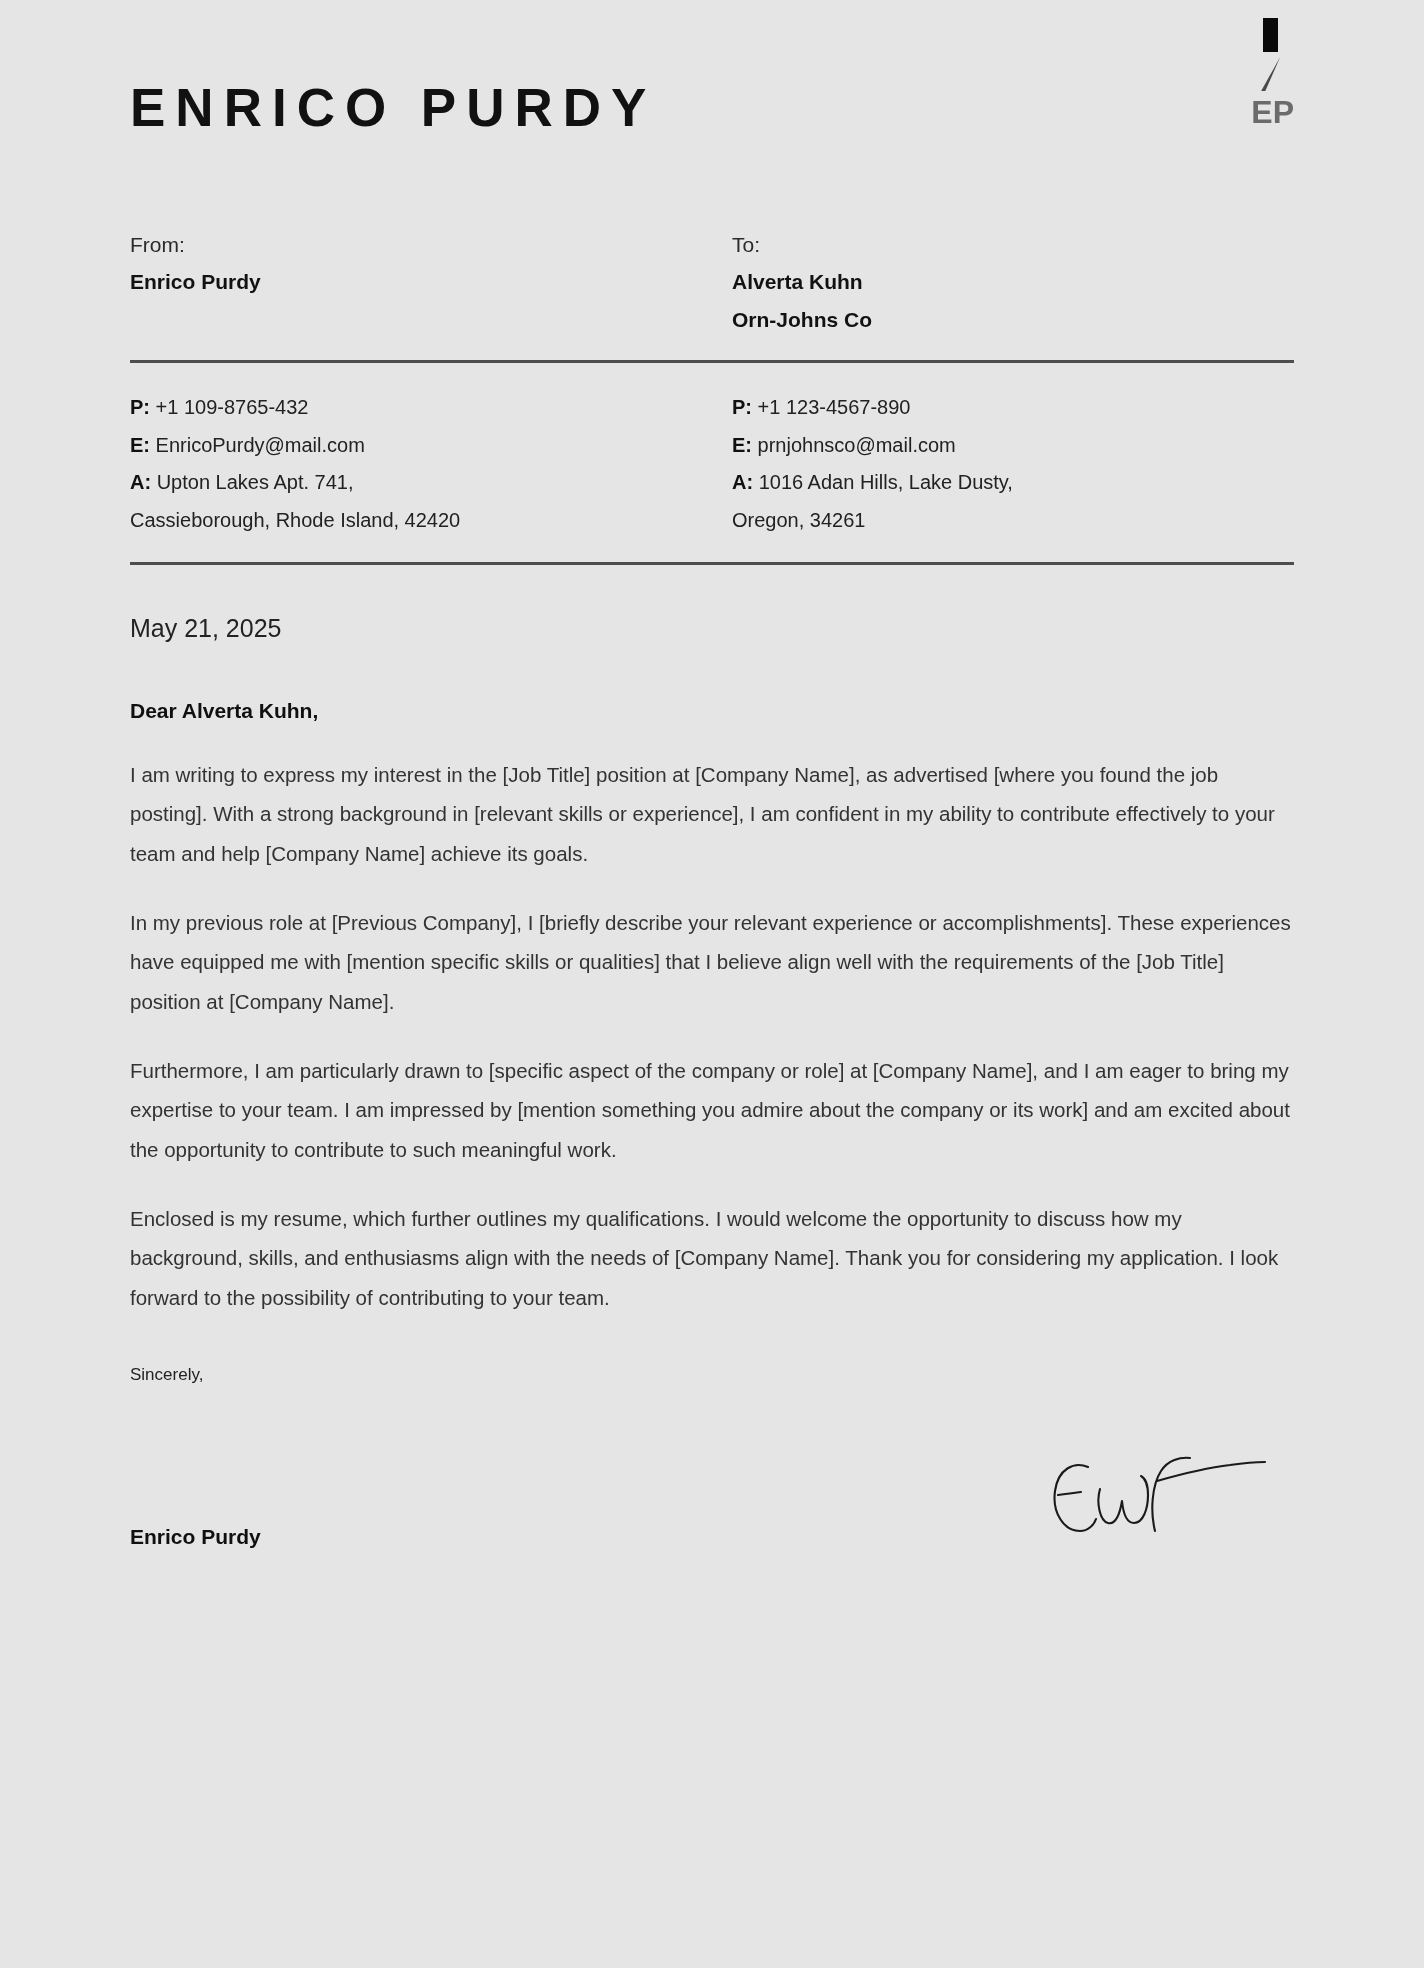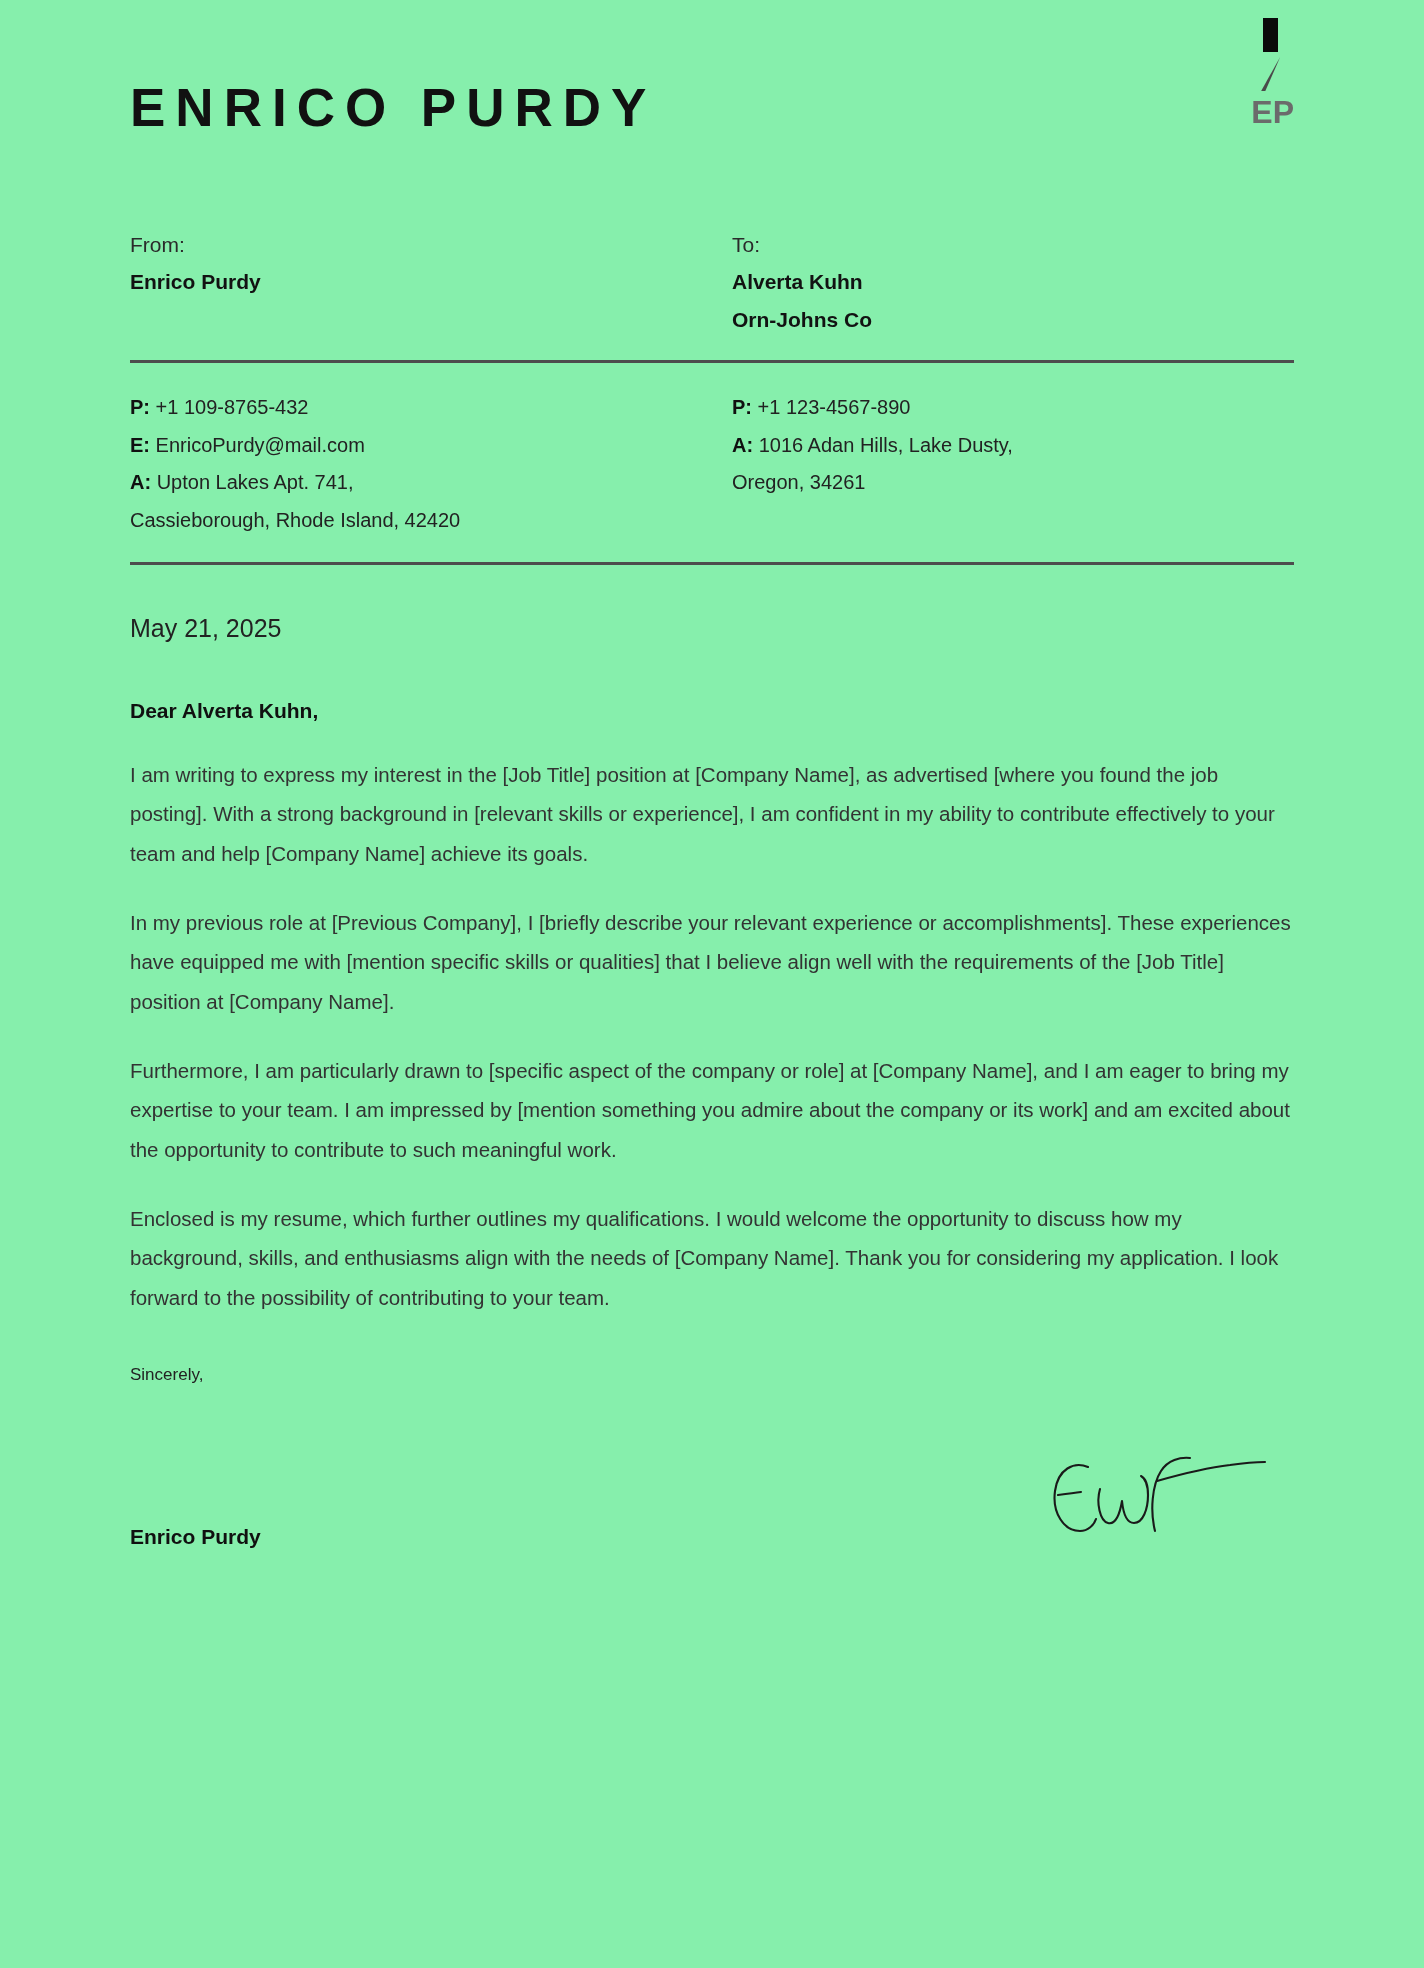--- a/index.html
+++ b/index.html
@@ -15,21 +15,21 @@
     position: relative;
     overflow: hidden;
   }
 
   .page {
     position: relative;
     width: 1424px;
     height: 1968px;
     box-sizing: border-box;
     padding: 0 130px;
-    background: #86efac;
+    background: #e5e5e5;
   }
 
   
   .header {
     display: flex;
     align-items: flex-end;
     justify-content: space-between;
     padding-top: 42px;
     height: 92px;
   }
@@ -217,20 +217,24 @@
         </div>
         <div class="contact-line">Cassieborough, Rhode Island, 42420</div>
       </div>
 
       <div class="col right">
         <div class="contact-line">
           <b>P:</b>
           <span>+1 123-4567-890</span>
         </div>
         <div class="contact-line">
+          <b>E:</b>
+          <span>prnjohnsco@mail.com</span>
+        </div>
+        <div class="contact-line">
           <b>A:</b>
           <span>1016 Adan Hills, Lake Dusty,</span>
         </div>
         <div class="contact-line">Oregon, 34261</div>
       </div>
     </div>
 
     <div class="rule"></div>
   </div>
 

